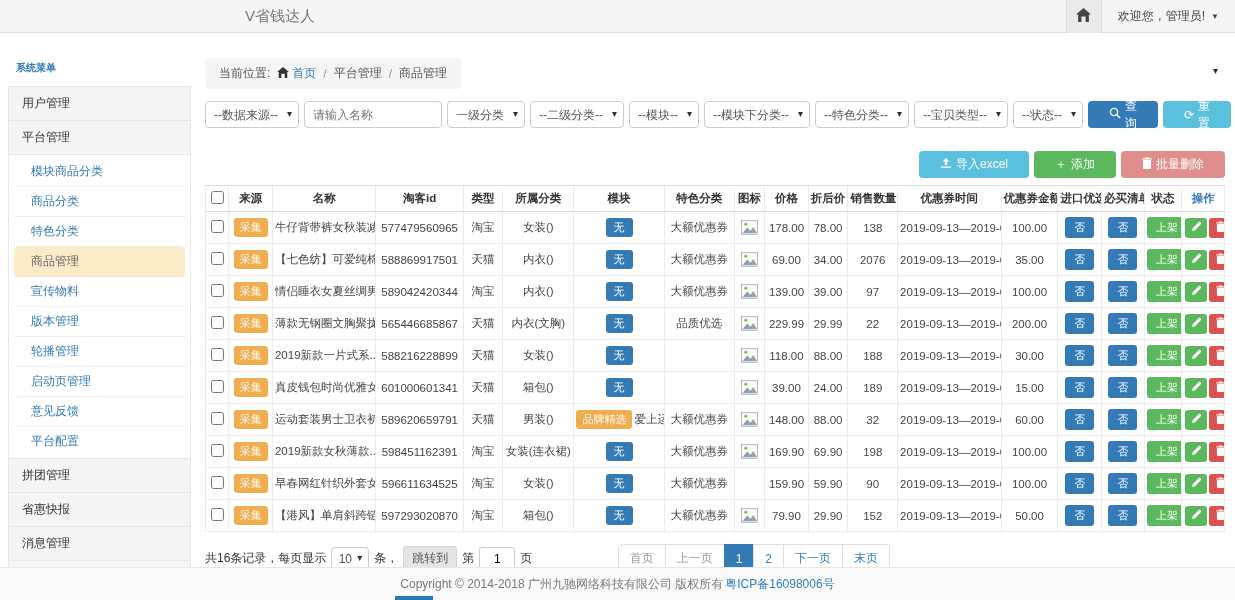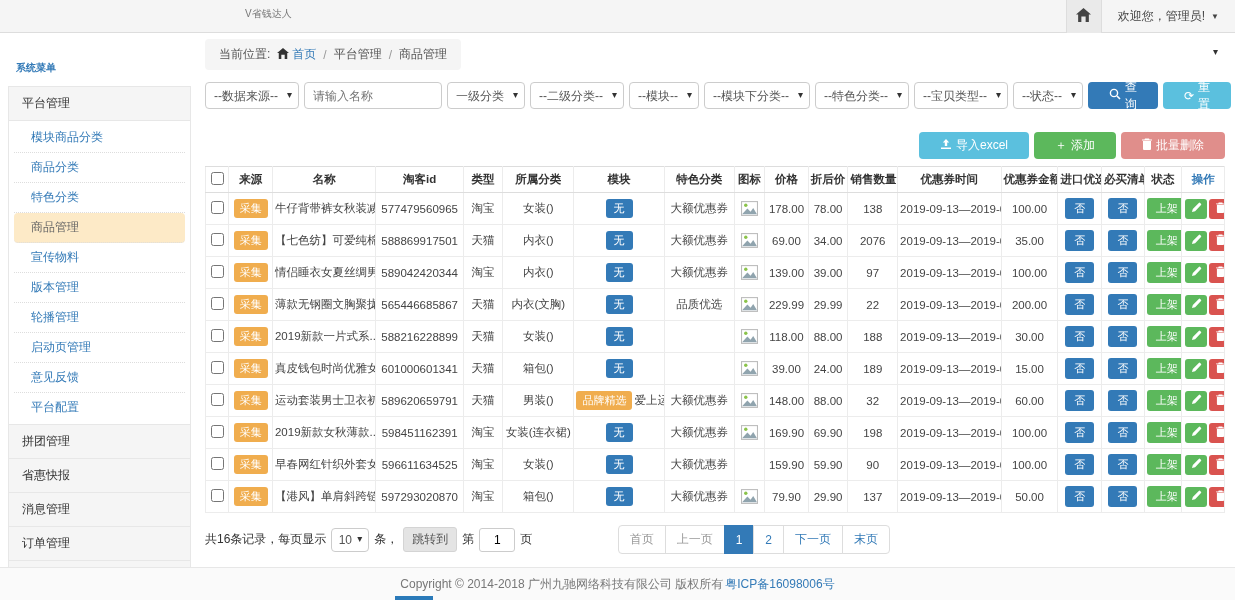--- a/index.html
+++ b/index.html
@@ -4,38 +4,38 @@
 <style>
   * { box-sizing: border-box; margin: 0; padding: 0; }
   html,body { width:1235px; height:600px; }
   body {
     position: relative; overflow: hidden; background:#fff;
     font-family: "Liberation Sans", "DejaVu Sans", sans-serif;
     font-size: 12px; color:#333;
   }
   
   .topbar { height:33px; background:#f5f5f5; border-bottom:1px solid #ddd; position:relative; }
-  .brand { position:absolute; left:245px; top:7px; font-size:10px; color:#777; }
+  .brand { position:absolute; left:245px; top:7px; font-size:15px; color:#777; }
   .top-right { position:absolute; right:0; top:0; height:33px; display:flex; align-items:stretch; }
   .home-box { width:36px; background:#eaeaea; border-left:1px solid #ddd; border-right:1px solid #ddd;
     display:flex; align-items:center; justify-content:center; cursor:pointer; }
   .welcome { display:flex; align-items:center; gap:6px; padding:12px 16px; color:#444; cursor:pointer; }
   .caret { font-size:8px; color:#444; }
   
   .sidebar { position:absolute; left:8px; top:52px; width:183px; }
   .side-title { color:#337ab7; font-weight:bold; font-size:10px; padding:9px 8px 11px; }
   .side-menu { border-bottom:1px solid #e7e7e7; }
   .side-group { background:#f5f5f5; border:1px solid #e7e7e7; border-bottom:0; padding:8px 13px;
     color:#333; cursor:pointer; }
   .side-sub { background:#fff; border:1px solid #e7e7e7; border-bottom:0; padding:2px 5px; }
   .side-sub-item { color:#337ab7; padding:6px 17px; border-bottom:1px dotted #ddd; cursor:pointer; }
   .side-sub-item:last-child { border-bottom:none; }
   .side-sub-item.active { background:#fdeac7; border-radius:4px; color:#666; }
   
-  .main { position:absolute; left:205px; top:39px; width:1020px; }
+  .main { position:absolute; left:205px; top:58px; width:1020px; }
   .breadcrumb { background:#f5f5f5; border-radius:4px; padding:7px 14px; display:flex; gap:7px;
     align-items:center; width:fit-content; color:#555; }
   .breadcrumb a { color:#337ab7; text-decoration:none; cursor:pointer; display:flex; align-items:center; gap:3px; }
   .bc-sep { color:#999; }
   .filters { margin-top:12px; display:flex; gap:5px; align-items:center; flex-wrap:nowrap; }
   .sel { position:relative; display:inline-block; }
   .sel select { appearance:none; -webkit-appearance:none; border:1px solid #ccc; border-radius:4px;
     height:27px; padding:0 20px 0 8px; font-size:12px; color:#555; background:#fff; cursor:pointer;text-align:center; }
   .sel::after { content:"▾"; position:absolute; right:7px; top:7px; font-size:10px; color:#333; pointer-events:none; }
   .txt-input { border:1px solid #ccc; border-radius:4px; height:27px; padding:0 8px; width:138px; font-size:12px; color:#555; }
@@ -100,20 +100,21 @@
     <div class="welcome">
       <span>欢迎您，管理员!</span>
       <span class="caret">▼</span>
     </div>
   </div>
 </div>
 
 <div class="sidebar">
   <div class="side-title">系统菜单</div>
   <div class="side-menu" id="sidebar-menu">
+      <div class="side-group">用户管理</div>
       <div class="side-group">平台管理</div>
       <div class="side-sub">
         <div class="side-sub-item">模块商品分类</div>
         <div class="side-sub-item">商品分类</div>
         <div class="side-sub-item">特色分类</div>
         <div class="side-sub-item active">商品管理</div>
         <div class="side-sub-item">宣传物料</div>
         <div class="side-sub-item">版本管理</div>
         <div class="side-sub-item">轮播管理</div>
         <div class="side-sub-item">启动页管理</div>
@@ -545,21 +546,21 @@
             <td>大额优惠券</td>
             <td><span class="thumb">
                 <svg width="17" height="15" viewBox="0 0 16 14">
                   <rect x="0.5" y="0.5" width="15" height="13" fill="#fff" stroke="#bbb"></rect>
                   <circle cx="4.5" cy="4" r="1.6" fill="#8bc34a"></circle>
                   <path d="M1 12.5L6 7l3 3 2.5-3.5 3.5 6z" fill="#90a4ae"></path>
                 </svg>
               </span></td>
             <td>79.90</td>
             <td>29.90</td>
-            <td>137</td>
+            <td>152</td>
             <td>2019-09-13—2019-09-18</td>
             <td>50.00</td>
             <td><button class="pill-btn pill-blue">否</button></td>
             <td><button class="pill-btn pill-blue">否</button></td>
             <td><button class="pill-btn pill-green">上架</button></td>
             <td><button class="op-btn op-green">
                 <span><svg width="11" height="11" viewBox="0 0 12 12">
                     <path d="M1 11l1-3.5L8.5 1a1 1 0 0 1 1.4 0l1 1a1 1 0 0 1 0 1.4L4.5 10z" fill="#fff"></path>
                   </svg></span>
               </button><button class="op-btn op-red">

